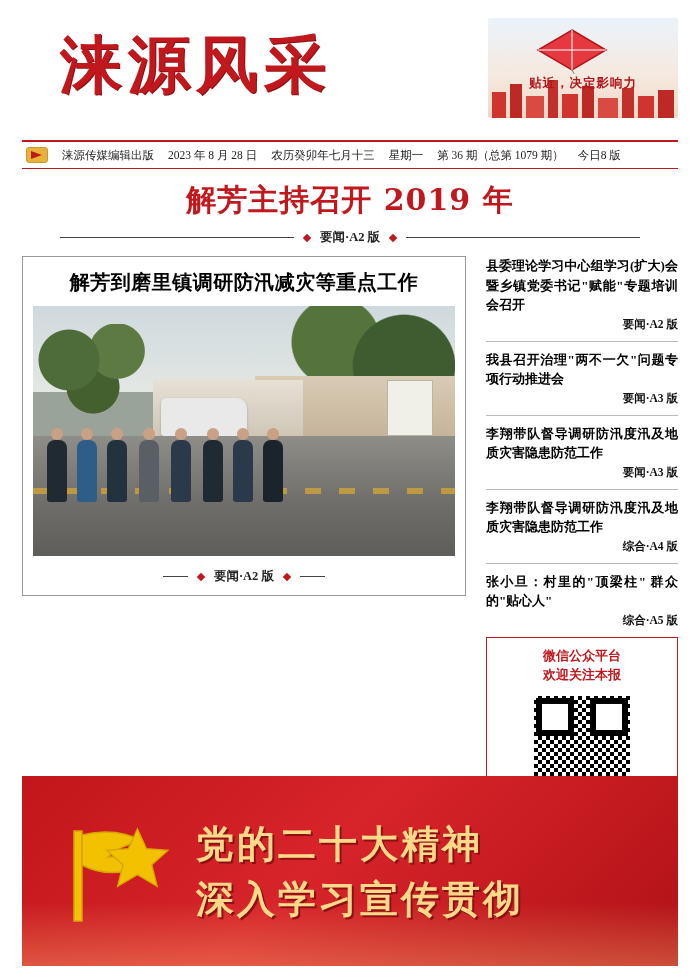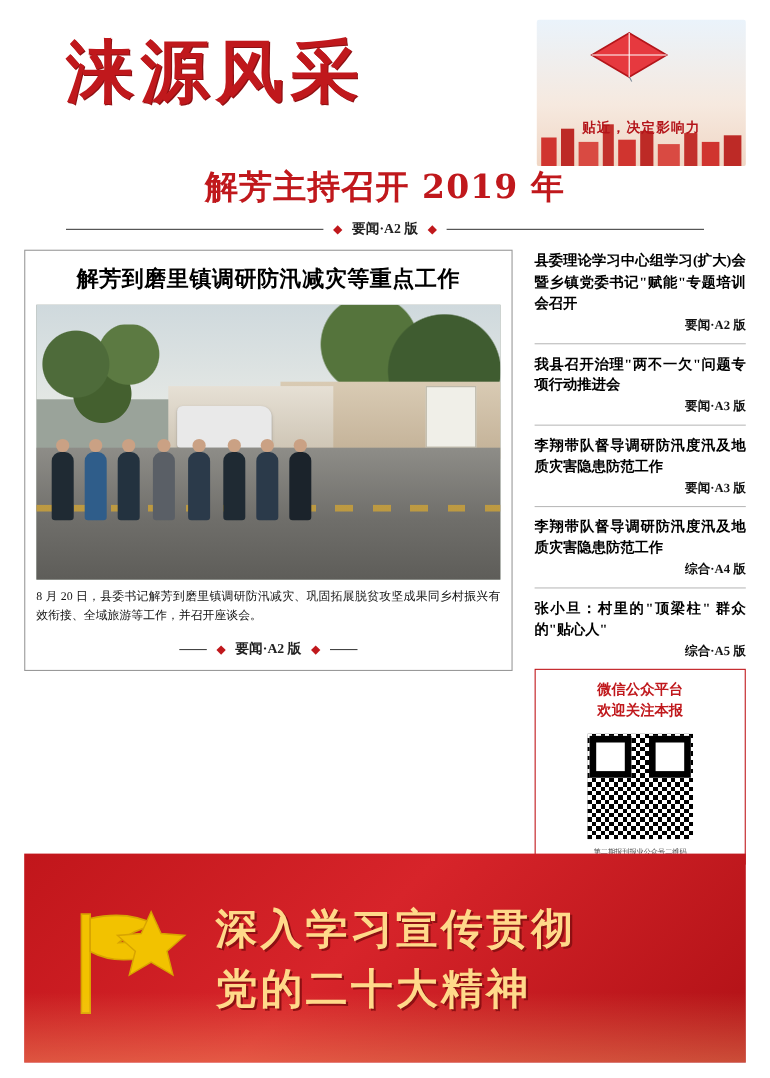--- a/index.html
+++ b/index.html
@@ -40,21 +40,21 @@
     color: #c0181c;
     letter-spacing: 6px;
     line-height: 1.25;
     margin-top: 14px;
     margin-left: 38px;
     text-shadow: 1px 1px 0 #8d1013;
     white-space: nowrap;
   }
   .masthead-ad {
     width: 190px;
-    height: 133px;
+    height: 100px;
     margin-top: 6px;
     position: relative;
     overflow: hidden;
     border-radius: 2px;
     background: linear-gradient(180deg,#eaf3fb 0%, #f6e9df 58%, #f0d6c4 100%);
   }
   .ad-kite {
     position: absolute;
     left: 44px; top: 10px;
     width: 80px; height: 46px;
@@ -330,20 +330,29 @@
         <rect x="94" y="10" width="12" height="32" fill="#bd2a26"></rect>
         <rect x="110" y="22" width="20" height="20" fill="#d94a42"></rect>
         <rect x="134" y="12" width="12" height="30" fill="#c2302b"></rect>
         <rect x="150" y="20" width="16" height="22" fill="#d0342f"></rect>
         <rect x="170" y="14" width="16" height="28" fill="#bd2a26"></rect>
       </svg>
       <div class="ad-text">贴近，决定影响力</div>
     </div>
   </div>
 
+  <div class="infobar">
+    <div class="emblem"></div>
+    <span>涞源传媒编辑出版</span>
+    <span>2023 年 8 月 28 日</span>
+    <span>农历癸卯年七月十三</span>
+    <span>星期一</span>
+    <span>第 36 期（总第 1079 期）</span>
+    <span>今日8 版</span>
+  </div>
 
   <div class="headline">
     <div>解芳主持召开 2019 年</div>
   </div>
 
   <div class="section-rule">
     <div class="ln"></div>
     <div class="dot"></div>
     <span>要闻·A2 版</span>
     <div class="dot"></div>
@@ -370,21 +379,20 @@
           <i style="left:30px;background:#2f5d8a"></i>
           <i style="left:60px;background:#23323f"></i>
           <i style="left:92px;background:#5a5f66"></i>
           <i style="left:124px;background:#2b3a4a"></i>
           <i style="left:156px;background:#1f2a33"></i>
           <i style="left:186px;background:#2b3a4a"></i>
           <i style="left:216px;background:#1b232b"></i>
         </div>
       </div>
 
-      <div class="cap">8 月 20 日，县委书记解芳到磨里镇调研防汛减灾、巩固拓展脱贫攻坚成果同乡村振兴有效衔接、全域旅游等工作，并召开座谈会。</div>
 
       <div class="section-rule small">
         <div class="ln"></div>
         <div class="dot"></div>
         <span>要闻·A2 版</span>
         <div class="dot"></div>
         <div class="ln"></div>
       </div>
     </div>
 
@@ -436,18 +444,18 @@
 
   <div class="banner">
     <svg class="banner-emblem" viewBox="0 0 150 140">
       <g fill="#f2c200" stroke="#d8a400" stroke-width="1.5">
         <path d="M28 120 L28 30 L36 30 L36 120 Z"></path>
         <path d="M36 34 q34 -8 60 6 q-22 4 -34 16 q20 -2 34 10 q-34 12 -60 -2 Z"></path>
         <path d="M96 44 l10 -22 l10 22 l24 2 l-18 16 l6 24 l-22 -13 l-22 13 l6 -24 l-18 -16 Z" transform="translate(-4,8) scale(0.9) rotate(0 106 52)"></path>
       </g>
     </svg>
     <div class="banner-text">
+      <div>党的二十大精神</div>
       <div>深入学习宣传贯彻</div>
-      <div>党的二十大精神</div>
     </div>
   </div>
 
 </div>
 
 </body></html>

